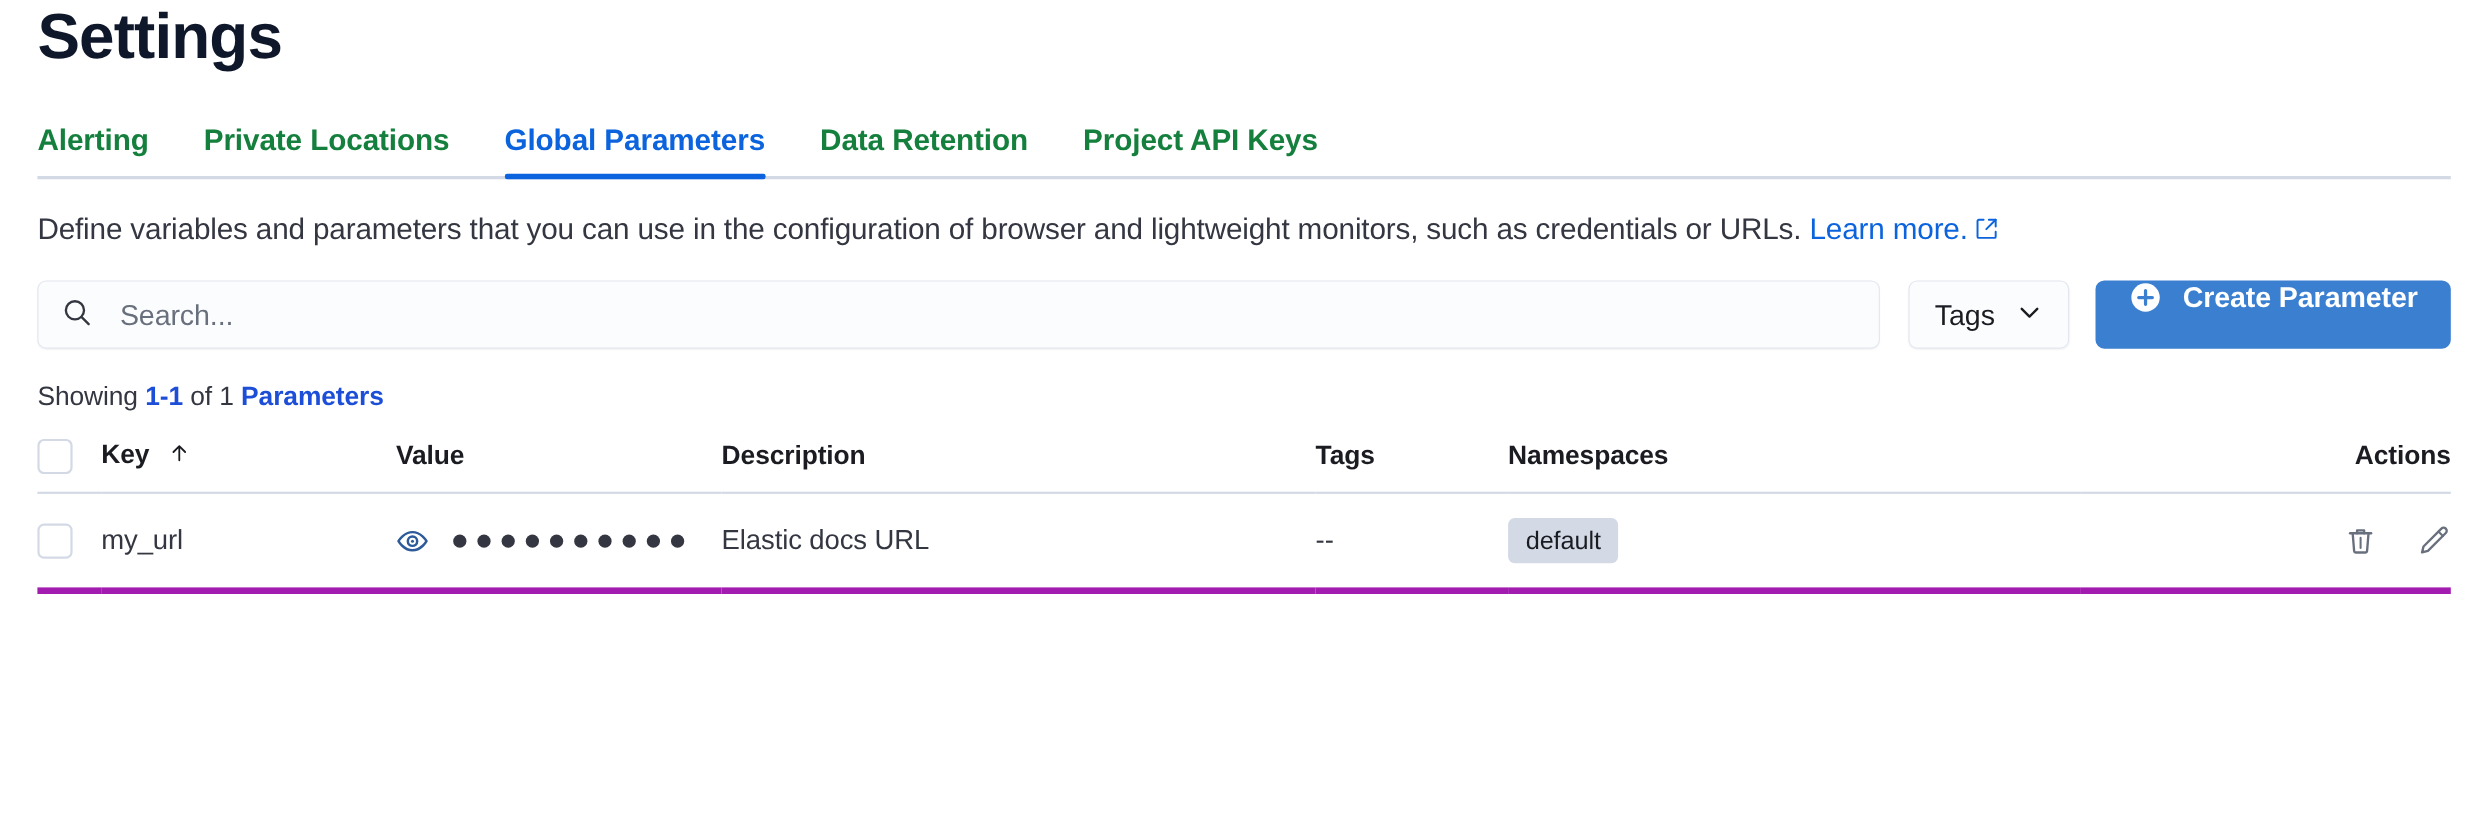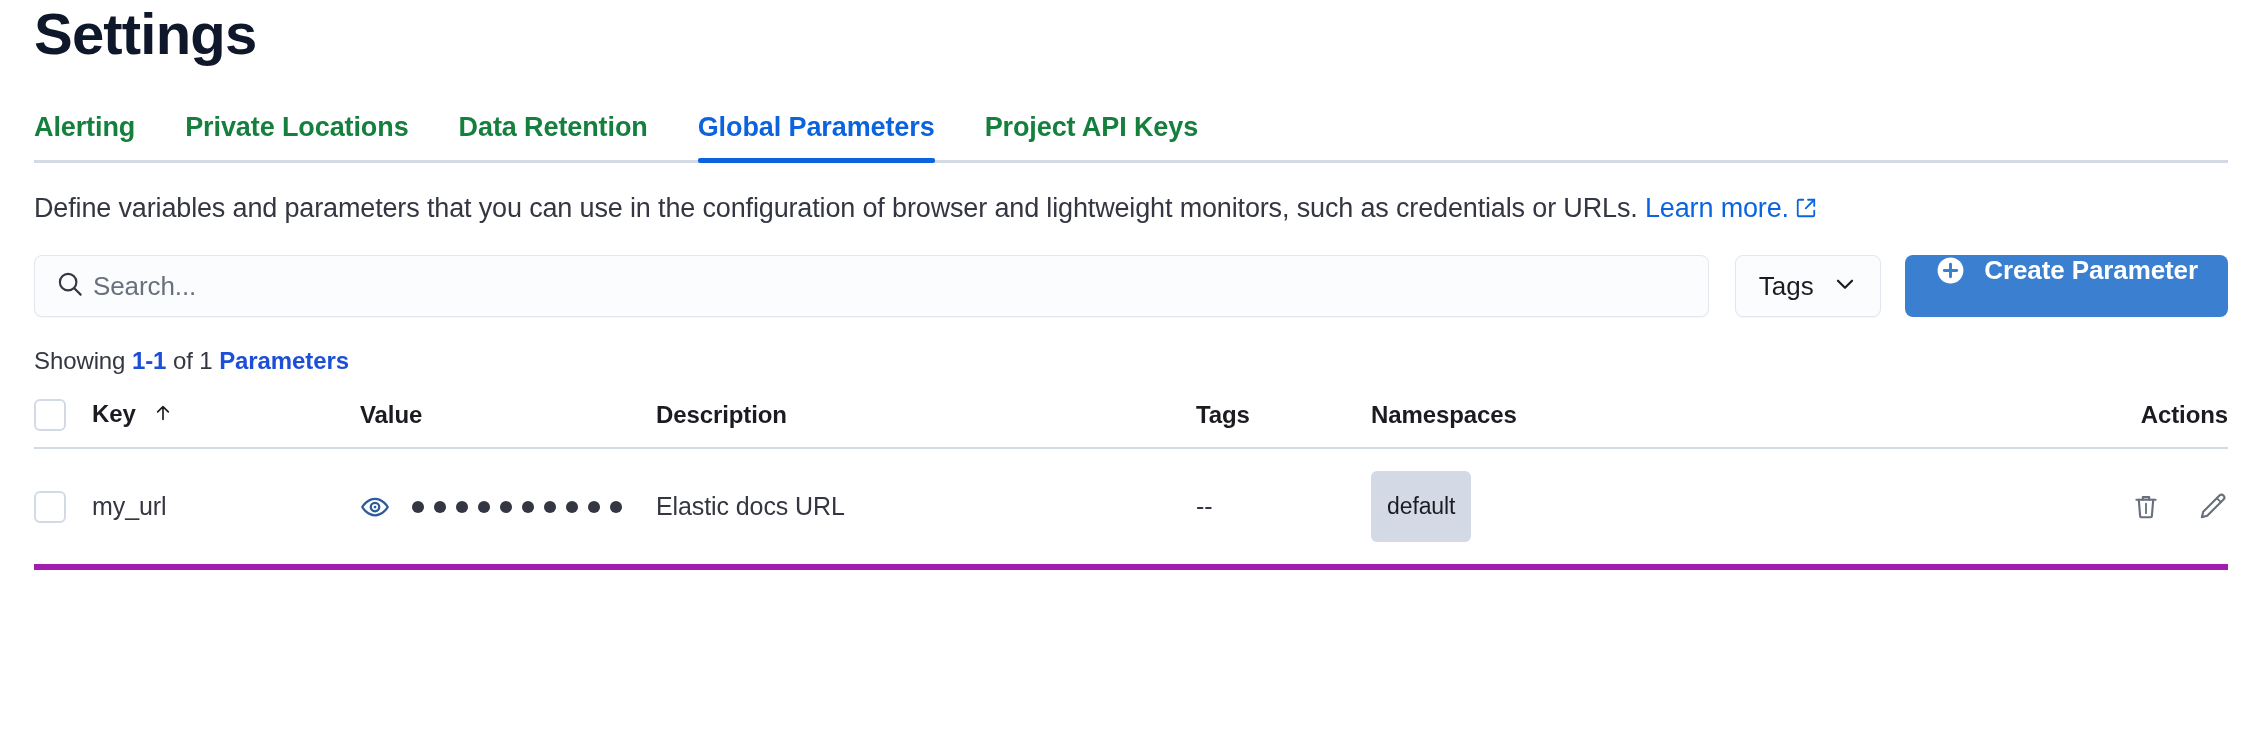--- a/index.html
+++ b/index.html
@@ -90,21 +90,21 @@
   }
   .search-box {
     flex: 1 1 auto;
     height: 62px;
     border: 1px solid #e3e6ef;
     border-radius: 8px;
     background: #fbfcfd;
     display: flex;
     align-items: center;
     padding: 0 20px;
-    gap: 8px;
+    gap: 24px;
     box-shadow: 0 1px 1px rgba(152,162,179,0.10);
   }
   .search-placeholder {
     font-size: 26px;
     color: #69707d;
     letter-spacing: -0.1px;
   }
   .tags-btn {
     margin-left: 26px;
     height: 62px;
@@ -219,21 +219,21 @@
     border-radius: 50%;
     background: #343741;
   }
 
   .badge {
     display: inline-block;
     background: #d3dae6;
     color: #1a1c21;
     font-size: 23px;
     border-radius: 6px;
-    padding: 22px 16px;
+    padding: 7px 16px;
     letter-spacing: -0.1px;
   }
 
   .actions {
     display: flex;
     justify-content: flex-end;
     align-items: center;
     gap: 34px;
   }
   .icon-btn { cursor: pointer; line-height: 0; display: inline-block; }
@@ -243,22 +243,22 @@
 </head>
 <body>
 
 <div class="page">
 
   <h1 class="page-title">Settings</h1>
 
   <div class="tabs">
     <div class="tab">Alerting</div>
     <div class="tab">Private Locations</div>
+    <div class="tab active">Global Parameters</div>
     <div class="tab">Data Retention</div>
-    <div class="tab active">Global Parameters</div>
     <div class="tab">Project API Keys</div>
   </div>
 
   <p class="desc">
     <span>Define variables and parameters that you can use in the configuration of browser and lightweight monitors, such as credentials or URLs.</span>
     <a href="#"><span>Learn more.</span><span class="ext-icon"><svg width="22" height="22" viewBox="0 0 16 16" fill="none">
             <path d="M6 2H2.8A.8.8 0 0 0 2 2.8v10.4a.8.8 0 0 0 .8.8h10.4a.8.8 0 0 0 .8-.8V10" stroke="#0b64dd" stroke-width="1.3" stroke-linecap="round"></path>
             <path d="M9.5 2H14v4.5" stroke="#0b64dd" stroke-width="1.3" stroke-linecap="round" stroke-linejoin="round"></path>
             <path d="M14 2L7.8 8.2" stroke="#0b64dd" stroke-width="1.3" stroke-linecap="round"></path>
           </svg></span></a>

